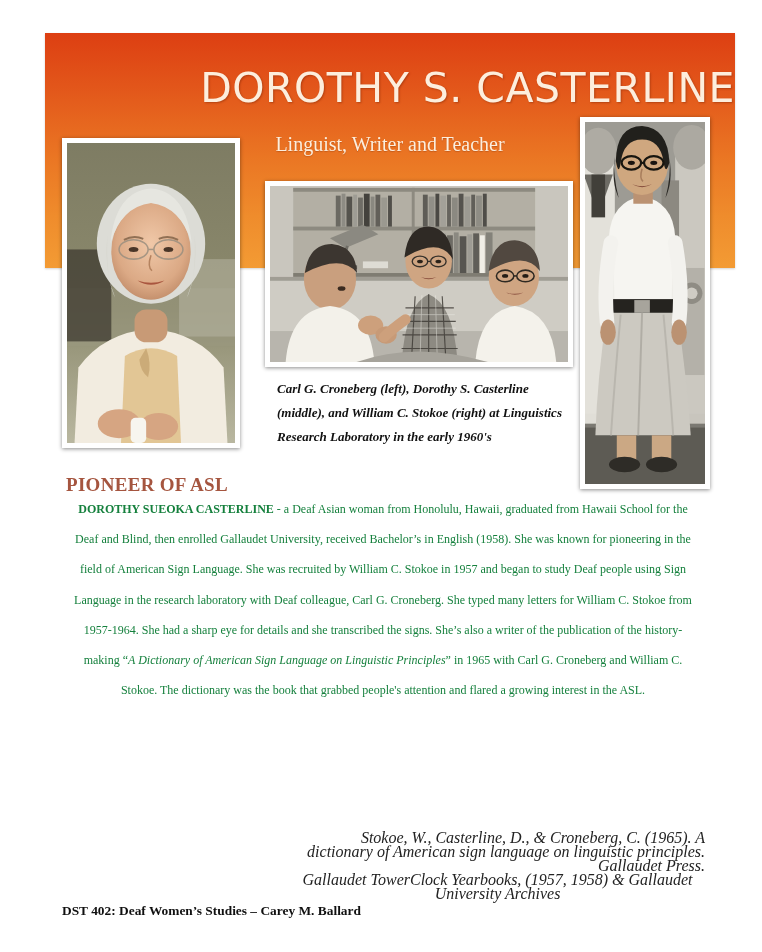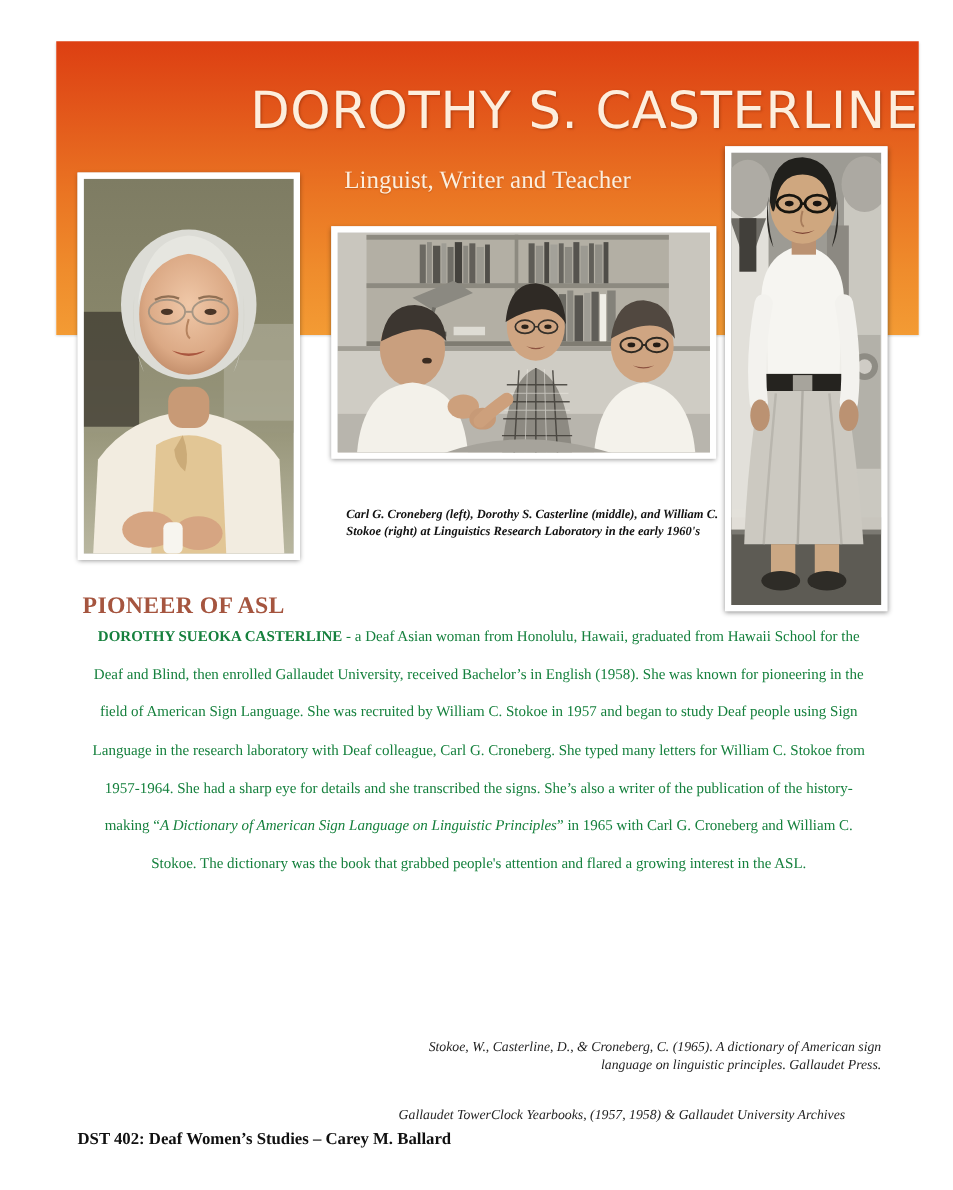--- a/index.html
+++ b/index.html
@@ -98,24 +98,23 @@
 
   
   .photo-caption {
     position: absolute;
     left: 277px;
     top: 377px;
     width: 300px;
     font-family: "Liberation Serif", serif;
     font-style: italic;
     font-weight: bold;
-    font-size: 10px;
-    line-height: 14px;
+    font-size: 13px;
+    line-height: 24px;
     color: #111111;
-    margin-top: 28px;
   }
 
   
   .section-heading {
     position: absolute;
     left: 66px;
     top: 457px;
     font-family: "Liberation Serif", serif;
     font-weight: bold;
     font-size: 19px;
@@ -137,36 +136,35 @@
     text-align: center;
   }
   .body-copy .lead { font-weight: bold; }
   .body-copy .book-title { font-style: italic; }
 
   
   .citation {
     position: absolute;
     font-family: "Liberation Serif", serif;
     font-style: italic;
-    font-size: 11px;
+    font-size: 16px;
     line-height: 14px;
     color: #232323;
   }
   #citation-primary {
     left: 300px;
     top: 831px;
     width: 405px;
     text-align: right;
   }
   #citation-secondary {
     left: 290px;
     top: 873px;
     width: 415px;
     text-align: center;
-    margin-top: 12px;
   }
 
   
   .footer-note {
     position: absolute;
     left: 62px;
     top: 903px;
     font-family: "Liberation Serif", serif;
     font-weight: bold;
     font-size: 13.4px;

